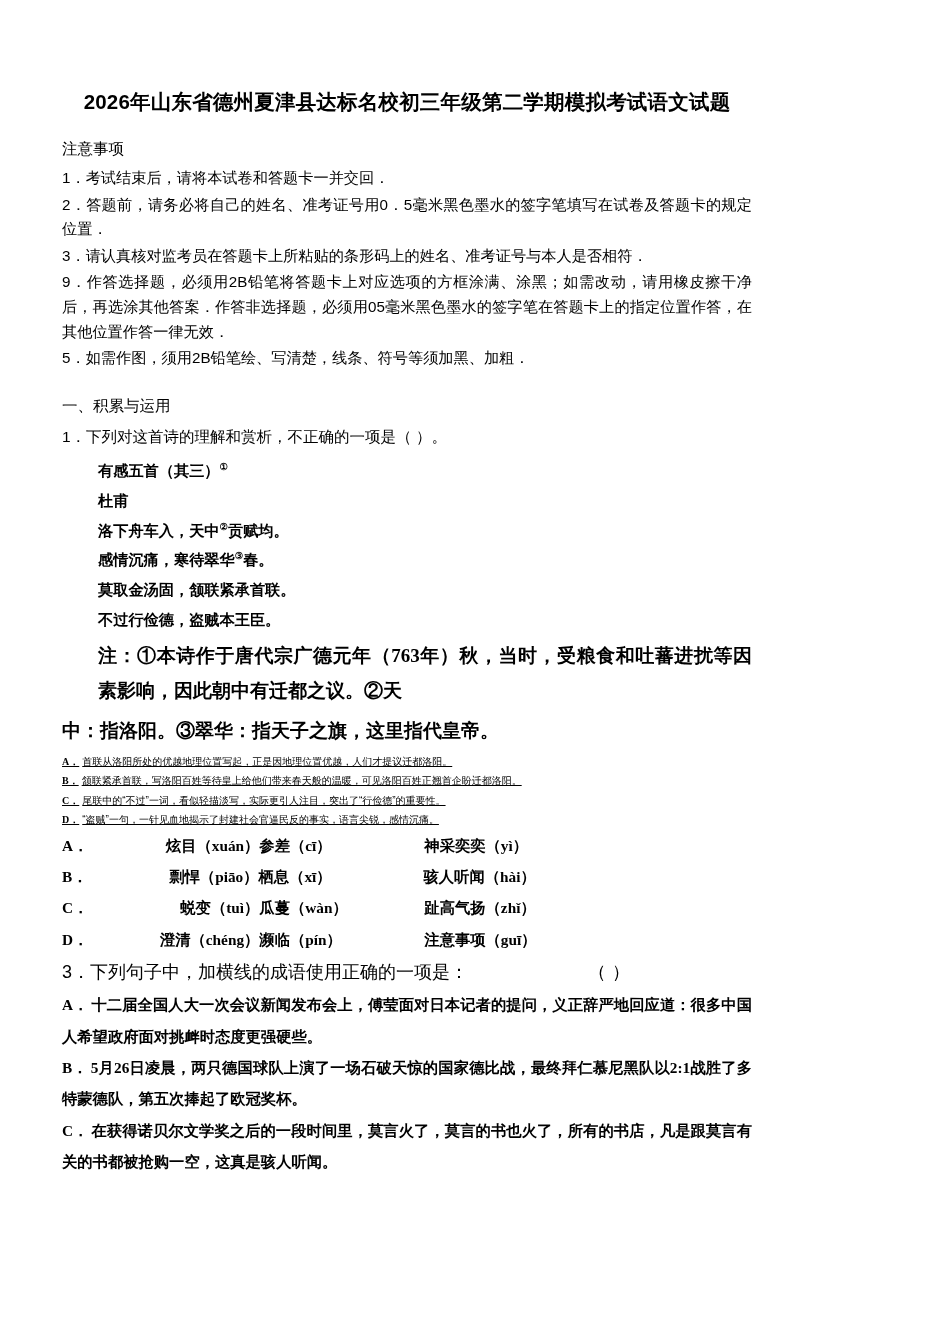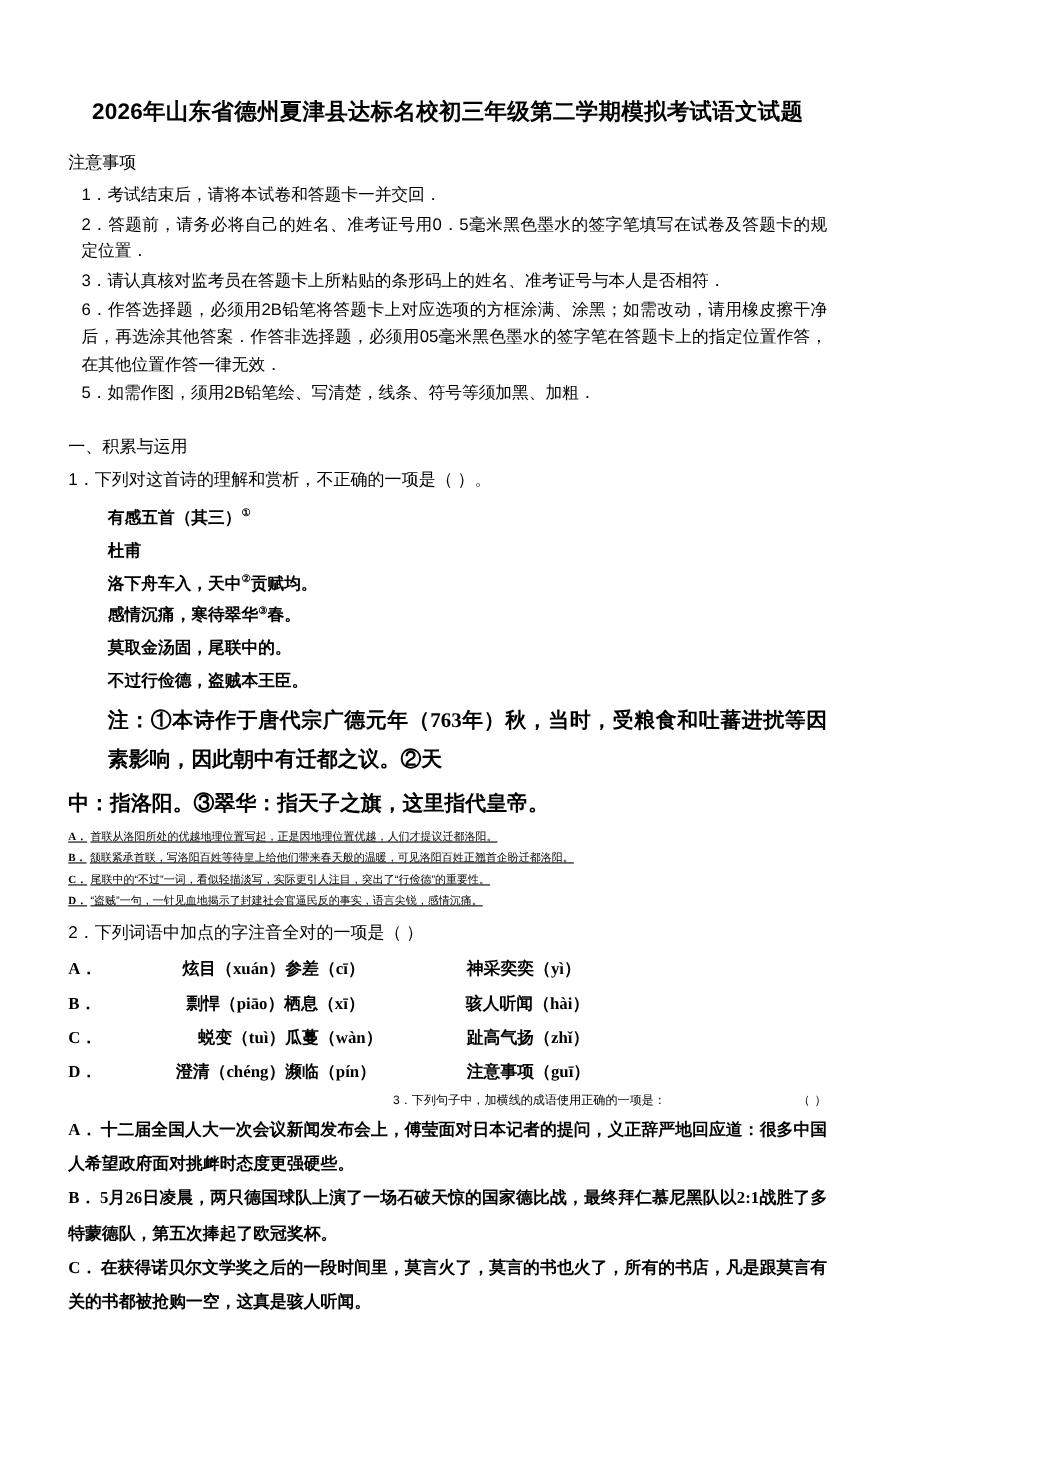--- a/index.html
+++ b/index.html
@@ -32,21 +32,21 @@
   .section-label {
     font-family: "Liberation Sans", sans-serif;
     font-size: 15.5px;
     margin: 0 0 6px 0;
     line-height: 1.5;
   }
   .note-item {
     font-family: "Liberation Sans", sans-serif;
     font-size: 15.2px;
     line-height: 1.62;
-    margin: 0 0 2px 12px;
+    margin: 0 0 2px 0;
     text-align: justify;
   }
   .spacer-lg { height: 22px; }
 
   .heading-cn {
     font-family: Liberation Mono, monospace;
     font-size: 15.5px;
     margin: 0 0 4px 0;
     line-height: 1.6;
   }
@@ -110,66 +110,64 @@
   }
   .pron-row .c1 { width: 168px; text-align: right; }
   .pron-row .c2 { width: 165px; }
   .pron-row .c3 { }
   sup {
     font-size: 0.62em;
     vertical-align: super;
   }
   .q3-line {
     font-family: "Liberation Sans", sans-serif;
-    font-size: 11px;
+    font-size: 18px;
     line-height: 1.9;
     margin: 0;
-    text-align: right;
   }
   .blank-wide { display: inline-block; width: 120px; }
   .inline-paren { letter-spacing: 0.5px; }
 </style>
 </head>
 <body>
 
 <div class="page">
 
   <h1 class="doc-title">2026年山东省德州夏津县达标名校初三年级第二学期模拟考试语文试题</h1>
 
   <div class="section-label">注意事项</div>
 
   <div class="note-item">1．考试结束后，请将本试卷和答题卡一并交回．</div>
   <div class="note-item">2．答题前，请务必将自己的姓名、准考证号用0．5毫米黑色墨水的签字笔填写在试卷及答题卡的规定位置．</div>
   <div class="note-item">3．请认真核对监考员在答题卡上所粘贴的条形码上的姓名、准考证号与本人是否相符．</div>
-  <div class="note-item">6．作答选择题，必须用2B铅笔将答题卡上对应选项的方框涂满、涂黑；如需改动，请用橡皮擦干净后，再选涂其他答案．作答非选择题，必须用05毫米黑色墨水的签字笔在答题卡上的指定位置作答，在其他位置作答一律无效．</div>
+  <div class="note-item">9．作答选择题，必须用2B铅笔将答题卡上对应选项的方框涂满、涂黑；如需改动，请用橡皮擦干净后，再选涂其他答案．作答非选择题，必须用05毫米黑色墨水的签字笔在答题卡上的指定位置作答，在其他位置作答一律无效．</div>
   <div class="note-item">5．如需作图，须用2B铅笔绘、写清楚，线条、符号等须加黑、加粗．</div>
 
   <div class="spacer-lg"></div>
 
   <div class="heading-cn">一、积累与运用</div>
 
   <div class="q-line">1．下列对这首诗的理解和赏析，不正确的一项是（        ）。</div>
 
   <div class="poem-block">
     <div class="poem-line"><span>有感五首（其三）</span><sup>①</sup></div>
     <div class="poem-line">杜甫</div>
     <div class="poem-line"><span>洛下舟车入，天中</span><sup>②</sup><span>贡赋均。</span></div>
     <div class="poem-line"><span>感情沉痛，寒待翠华</span><sup>③</sup><span>春。</span></div>
-    <div class="poem-line">莫取金汤固，尾联中的。</div>
+    <div class="poem-line">莫取金汤固，颔联紧承首联。</div>
     <div class="poem-line">不过行俭德，盗贼本王臣。</div>
     <div class="poem-note">注：①本诗作于唐代宗广德元年（763年）秋，当时，受粮食和吐蕃进扰等因素影响，因此朝中有迁都之议。②天</div>
     <div class="poem-note cont">中：指洛阳。③翠华：指天子之旗，这里指代皇帝。</div>
   </div>
 
   <div class="opt"><span class="opt-label">A．</span><span>首联从洛阳所处的优越地理位置写起，正是因地理位置优越，人们才提议迁都洛阳。</span></div>
   <div class="opt"><span class="opt-label">B．</span><span>颔联紧承首联，写洛阳百姓等待皇上给他们带来春天般的温暖，可见洛阳百姓正翘首企盼迁都洛阳。</span></div>
   <div class="opt"><span class="opt-label">C．</span><span>尾联中的“不过”一词，看似轻描淡写，实际更引人注目，突出了“行俭德”的重要性。</span></div>
   <div class="opt"><span class="opt-label">D．</span><span>“盗贼”一句，一针见血地揭示了封建社会官逼民反的事实，语言尖锐，感情沉痛。</span></div>
 
-  <div class="q-line" style="margin-top:6px;">2．下列词语中加点的字注音全对的一项是（       ）</div>
 
   <div class="pron-row">
     <span class="opt-label">A．</span>
     <span class="c1">炫目（xuán）</span>
     <span class="c2">参差（cī）</span>
     <span class="c3">神采奕奕（yì）</span>
   </div>
   <div class="pron-row">
     <span class="opt-label">B．</span>
     <span class="c1">剽悍（piāo）</span>

